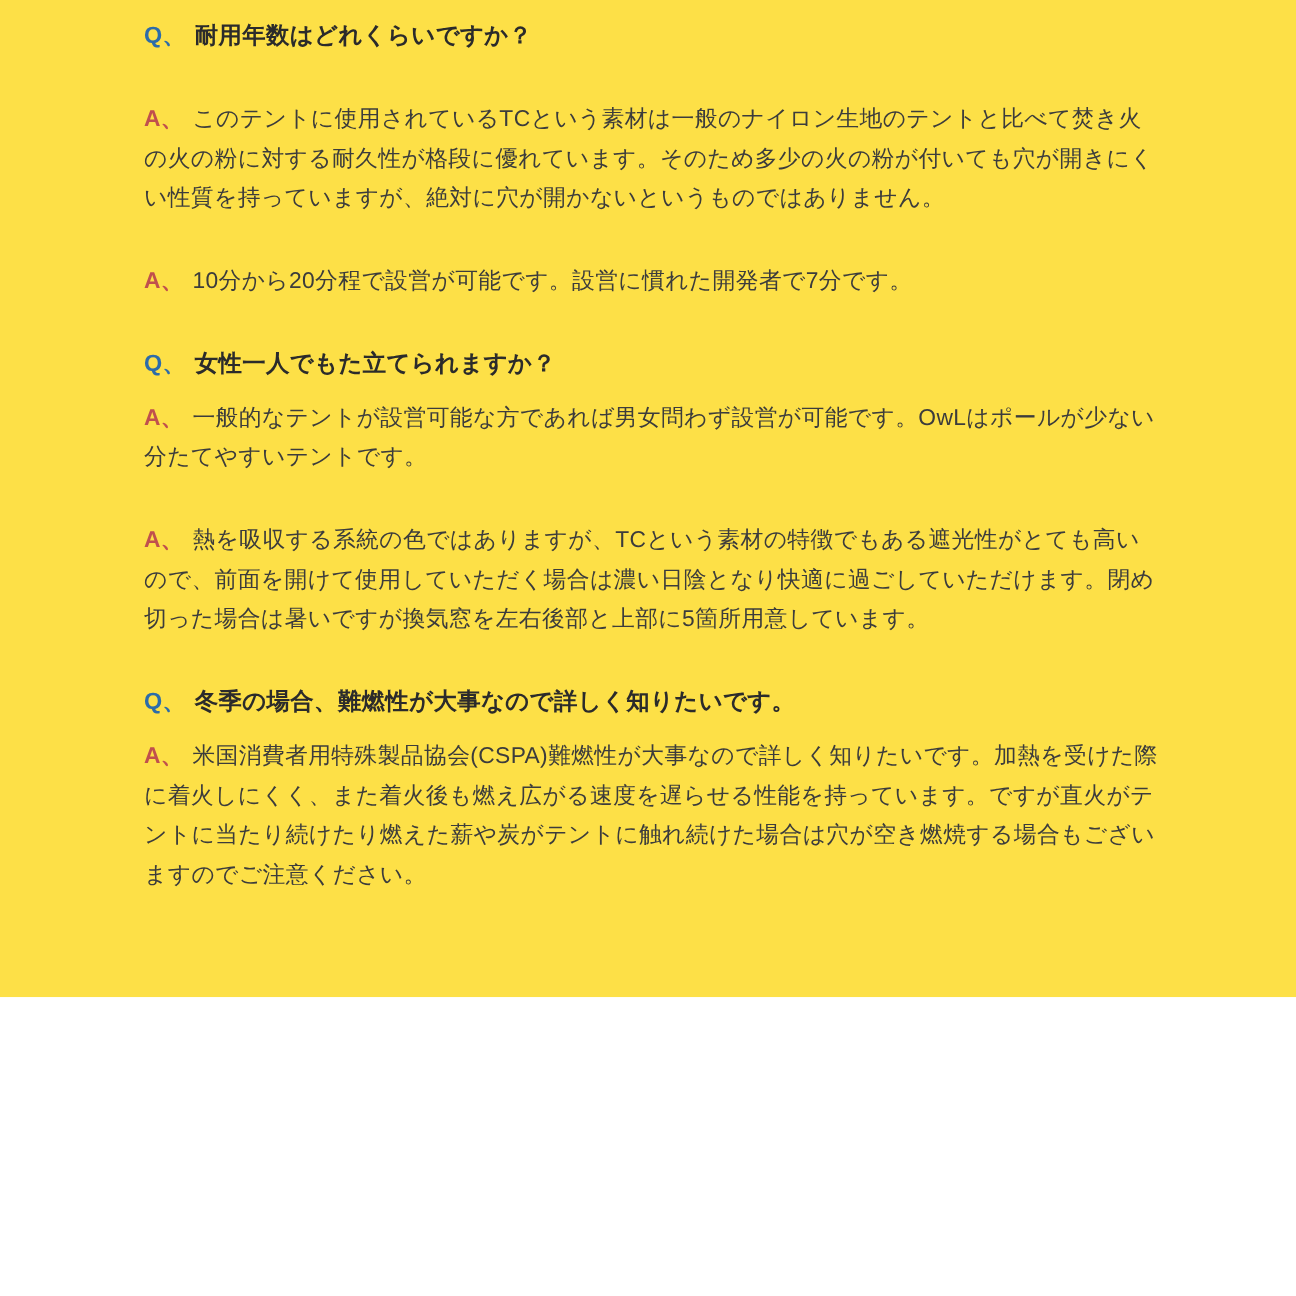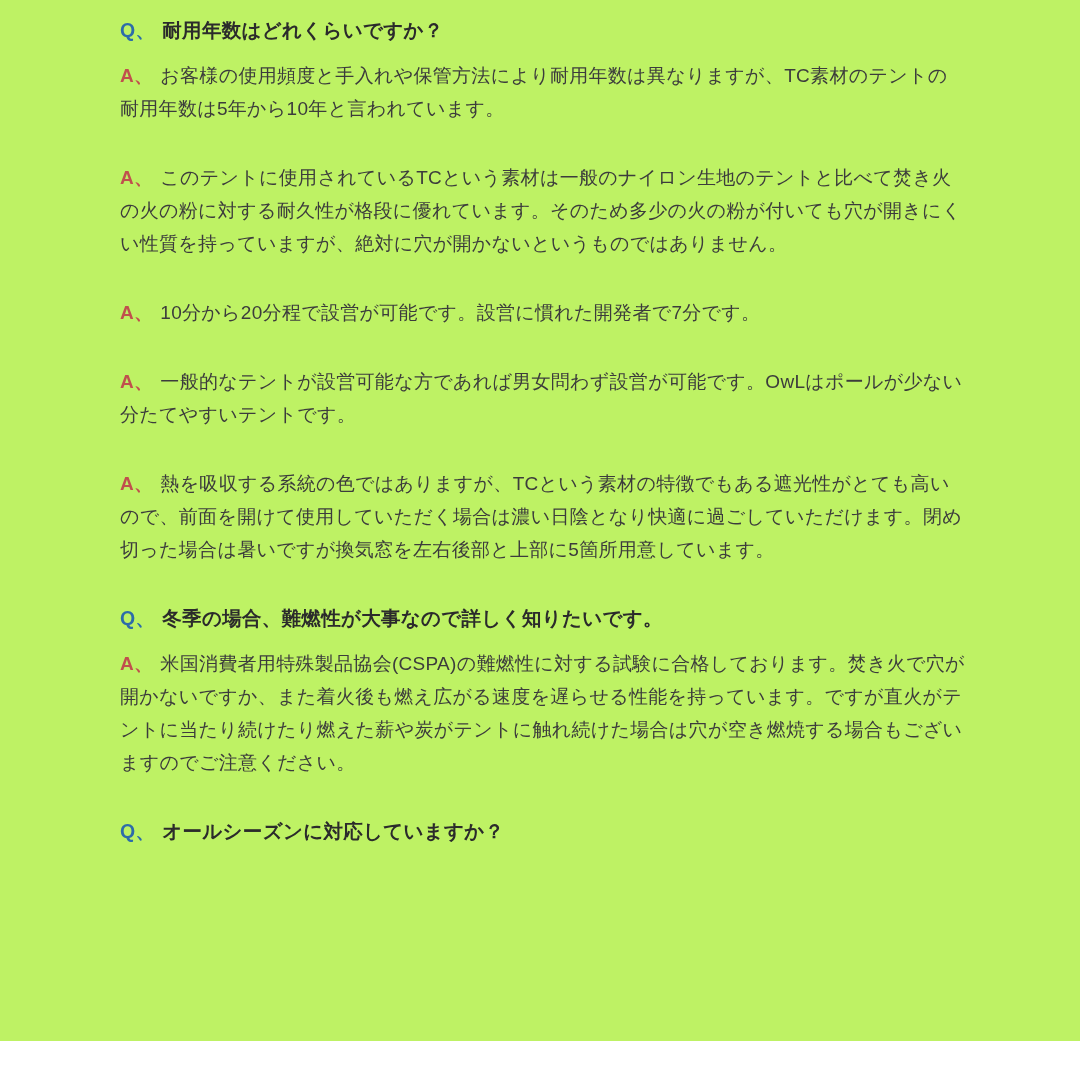--- a/index.html
+++ b/index.html
@@ -3,23 +3,23 @@
 <meta charset="utf-8">
 <style>
   html, body {
     margin: 0;
     padding: 0;
     background: #ffffff;
     font-family: "Liberation Sans", "DejaVu Sans", sans-serif;
   }
   .page {
     width: 1080px;
-    height: 1041px;
+    height: 831px;
     box-sizing: border-box;
-    background: #bef264;
+    background: #fde047;
     padding: 14px 115px 0 120px;
     overflow: hidden;
   }
   .faq-item {
     margin: 0 0 36px 0;
   }
   .question-row {
     margin: 0 0 12px 0;
     font-size: 19.5px;
     line-height: 33px;
@@ -46,41 +46,40 @@
     padding-right: 7px;
   }
 </style>
 </head>
 <body>
 
 <div class="page">
   <div id="faq-list">
   <div class="faq-item">
     <p class="question-row"><span class="q-label">Q、</span><span class="question-text">耐用年数はどれくらいですか？</span></p>
-    <p class="answer-row"><span class="a-label">A、</span><span class="answer-text">お客様の使用頻度と手入れや保管方法により耐用年数は異なりますが、TC素材のテントの耐用年数は5年から10年と言われています。</span></p>
   </div>
 
   <div class="faq-item">
     <p class="answer-row"><span class="a-label">A、</span><span class="answer-text">このテントに使用されているTCという素材は一般のナイロン生地のテントと比べて焚き火の火の粉に対する耐久性が格段に優れています。そのため多少の火の粉が付いても穴が開きにくい性質を持っていますが、絶対に穴が開かないというものではありません。</span></p>
   </div>
 
   <div class="faq-item">
     <p class="answer-row"><span class="a-label">A、</span><span class="answer-text">10分から20分程で設営が可能です。設営に慣れた開発者で7分です。</span></p>
   </div>
 
   <div class="faq-item">
+    <p class="question-row"><span class="q-label">Q、</span><span class="question-text">女性一人でもた立てられますか？</span></p>
     <p class="answer-row"><span class="a-label">A、</span><span class="answer-text">一般的なテントが設営可能な方であれば男女問わず設営が可能です。OwLはポールが少ない分たてやすいテントです。</span></p>
   </div>
 
   <div class="faq-item">
     <p class="answer-row"><span class="a-label">A、</span><span class="answer-text">熱を吸収する系統の色ではありますが、TCという素材の特徴でもある遮光性がとても高いので、前面を開けて使用していただく場合は濃い日陰となり快適に過ごしていただけます。閉め切った場合は暑いですが換気窓を左右後部と上部に5箇所用意しています。</span></p>
   </div>
 
   <div class="faq-item">
     <p class="question-row"><span class="q-label">Q、</span><span class="question-text">冬季の場合、難燃性が大事なので詳しく知りたいです。</span></p>
-    <p class="answer-row"><span class="a-label">A、</span><span class="answer-text">米国消費者用特殊製品協会(CSPA)の難燃性に対する試験に合格しております。焚き火で穴が開かないですか、また着火後も燃え広がる速度を遅らせる性能を持っています。ですが直火がテントに当たり続けたり燃えた薪や炭がテントに触れ続けた場合は穴が空き燃焼する場合もございますのでご注意ください。</span></p>
+    <p class="answer-row"><span class="a-label">A、</span><span class="answer-text">米国消費者用特殊製品協会(CSPA)難燃性が大事なので詳しく知りたいです。加熱を受けた際に着火しにくく、また着火後も燃え広がる速度を遅らせる性能を持っています。ですが直火がテントに当たり続けたり燃えた薪や炭がテントに触れ続けた場合は穴が空き燃焼する場合もございますのでご注意ください。</span></p>
   </div>
 
   <div class="faq-item">
-    <p class="question-row"><span class="q-label">Q、</span><span class="question-text">オールシーズンに対応していますか？</span></p>
   </div>
 </div>
 </div>
 
 </body></html>

